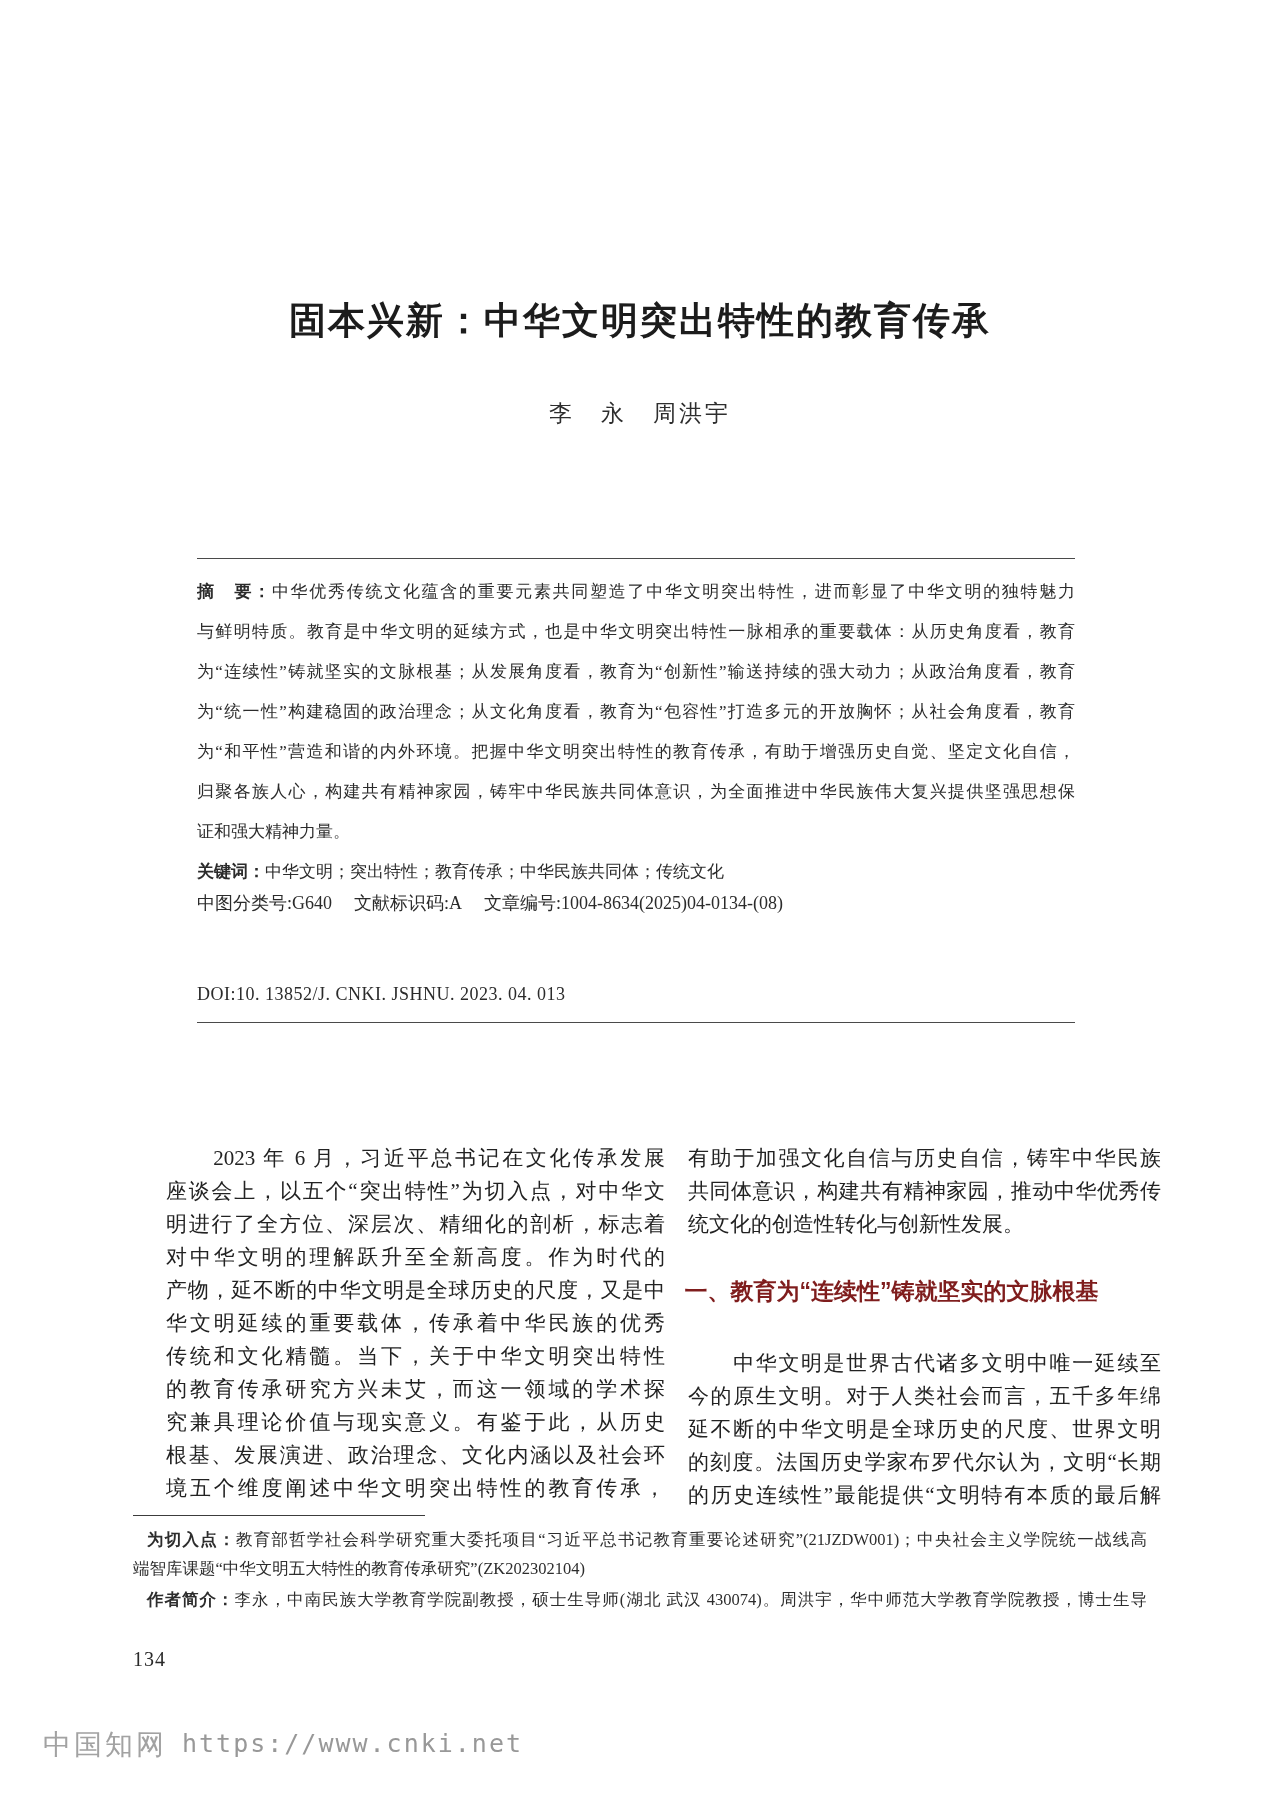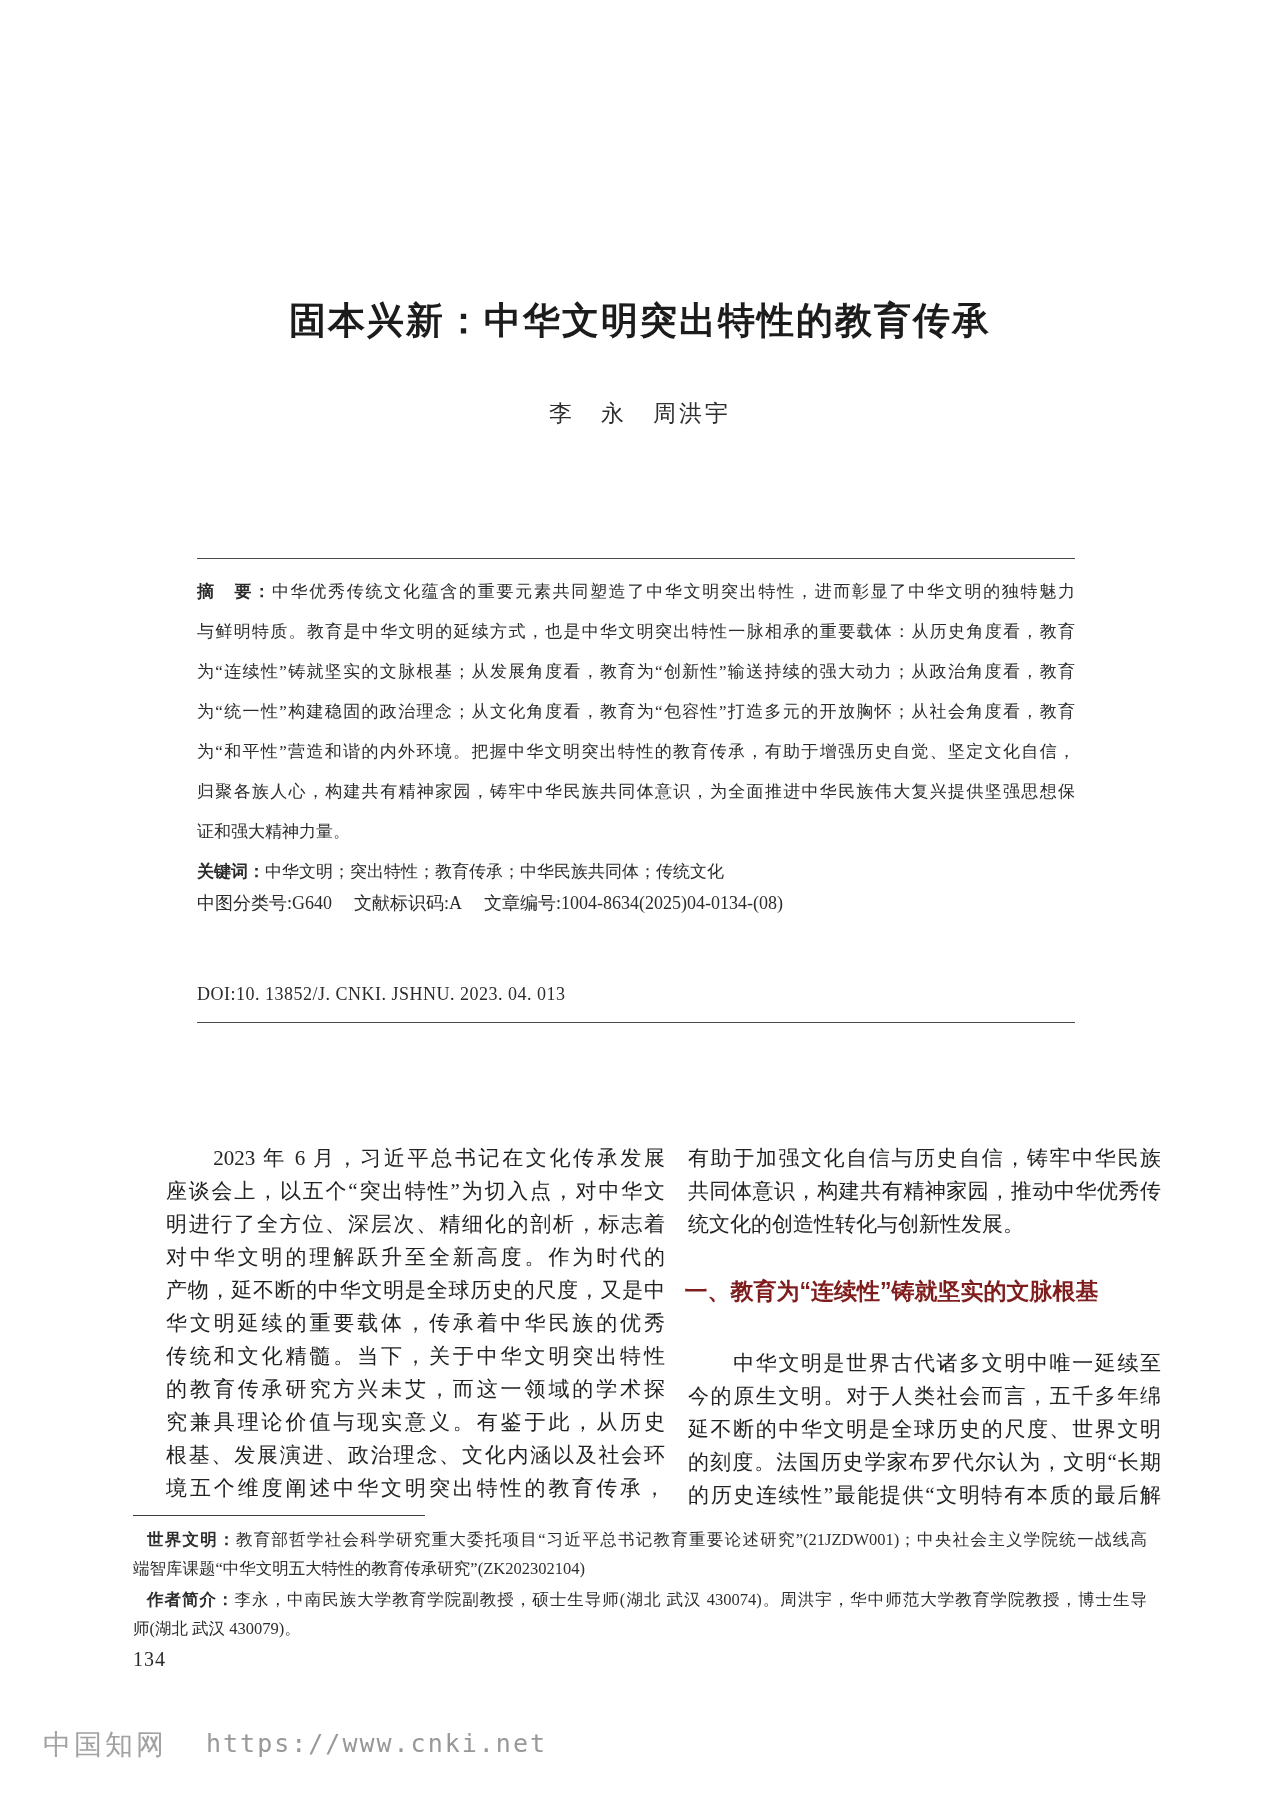--- a/index.html
+++ b/index.html
@@ -90,21 +90,20 @@
 
   .watermark-name {
     position: absolute; left: 43px; top: 1726px;
     font-size: 28px; color: #a2a2a2; letter-spacing: 3px;
     font-family: "Liberation Serif", "DejaVu Serif", serif;
   }
   .watermark-url {
     position: absolute; left: 182px; top: 1729px;
     font-size: 25px; color: #989898; letter-spacing: 2px;
     font-family: "DejaVu Sans Mono", "Liberation Mono", monospace;
-    margin-left: 24px;
   }
 </style>
 </head>
 <body>
 
 <div class="page">
 
   <div class="title-wrap">
     <span class="article-title">固本兴新：中华文明突出特性的教育传承</span>
   </div>
@@ -161,24 +160,23 @@
       <div class="line fill">　　中华文明是世界古代诸多文明中唯一延续至</div>
       <div class="line fill">今的原生文明。对于人类社会而言，五千多年绵</div>
       <div class="line fill">延不断的中华文明是全球历史的尺度、世界文明</div>
       <div class="line fill">的刻度。法国历史学家布罗代尔认为，文明“长期</div>
       <div class="line fill">的历史连续性”最能提供“文明特有本质的最后解</div>
     </div>
 
   <div class="fn-divider"></div>
 
   <div class="footnotes">
-    <div class="line fill fn-first"><span class="fn-label">世界文明：</span><span>教育部哲学社会科学研究重大委托项目“习近平总书记教育重要论述研究”(21JZDW001)；中央社会主义学院统一战线高</span></div>
+    <div class="line fill fn-first"><span class="fn-label">为切入点：</span><span>教育部哲学社会科学研究重大委托项目“习近平总书记教育重要论述研究”(21JZDW001)；中央社会主义学院统一战线高</span></div>
     <div class="line">端智库课题“中华文明五大特性的教育传承研究”(ZK202302104)</div>
     <div class="line fill fn-first"><span class="fn-label">作者简介：</span><span>李永，中南民族大学教育学院副教授，硕士生导师(湖北 武汉  430074)。周洪宇，华中师范大学教育学院教授，博士生导</span></div>
-    <div class="line">师(湖北 武汉  430079)。</div>
   </div>
 
   <div class="page-number">134</div>
 
   <div class="watermark-name">中国知网</div>
   <div class="watermark-url">https://www.cnki.net</div>
 
 </div>
 
 </body></html>

